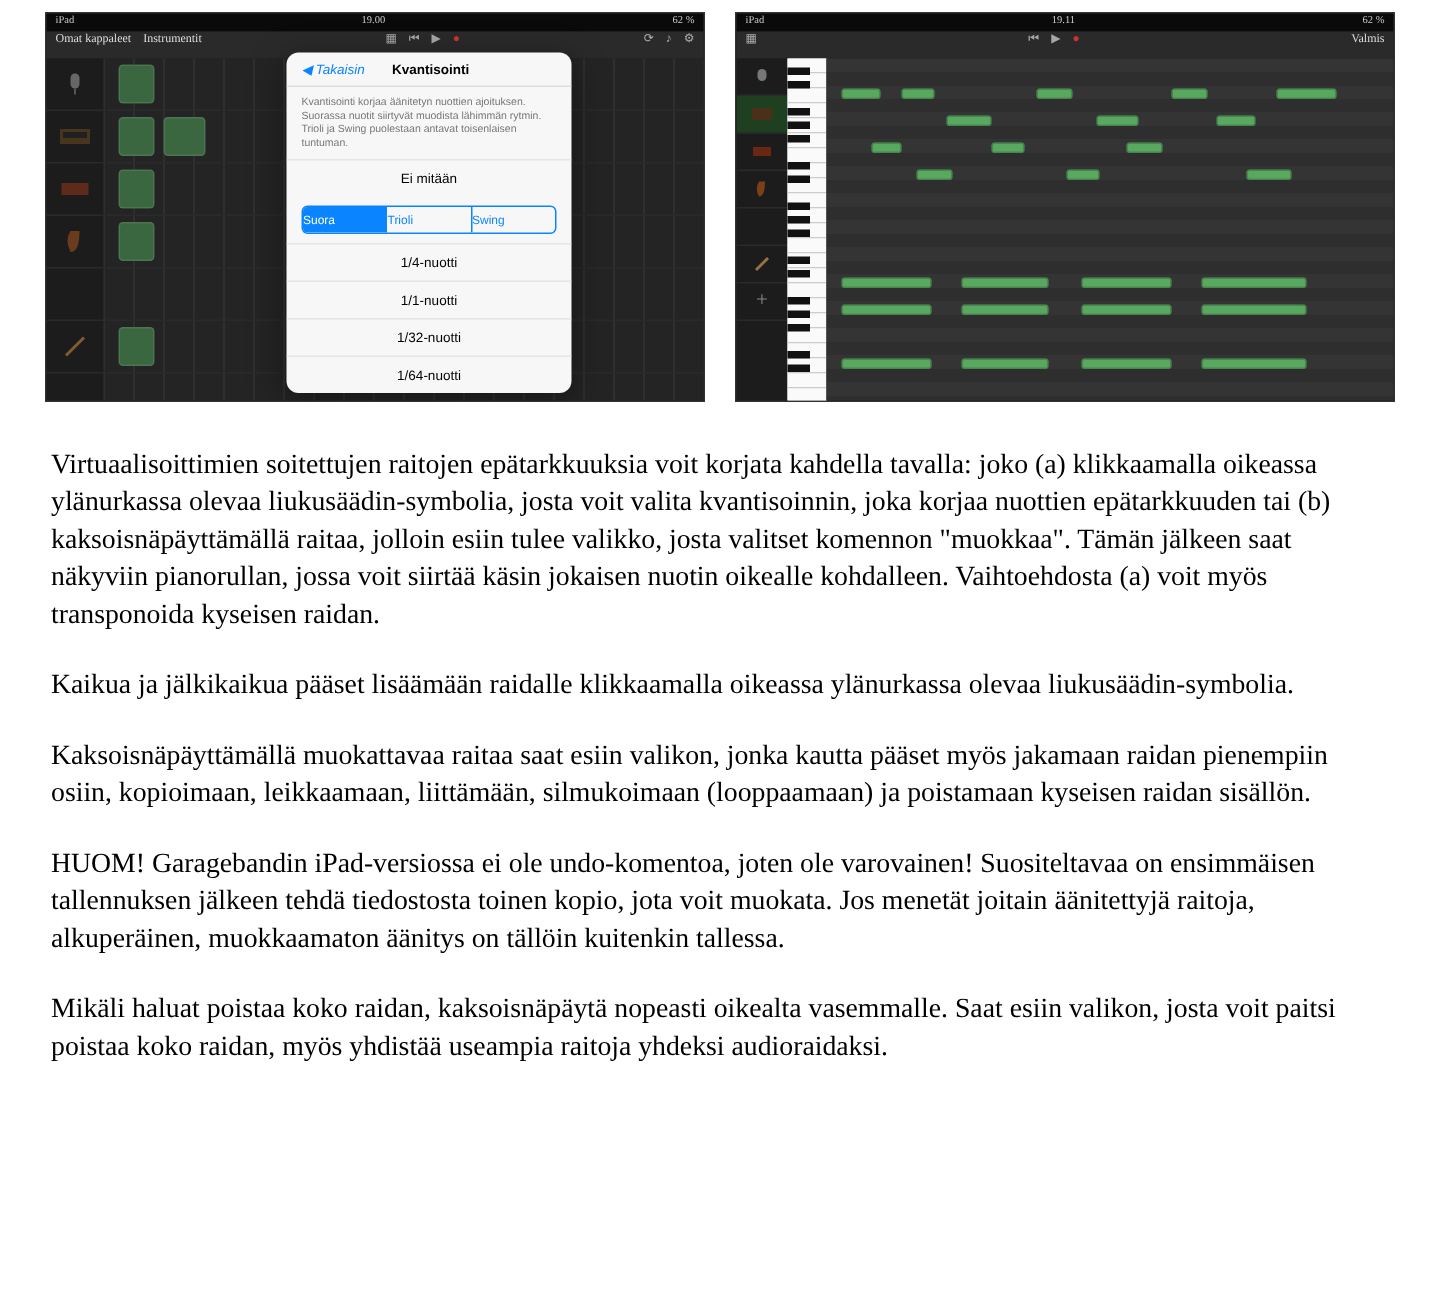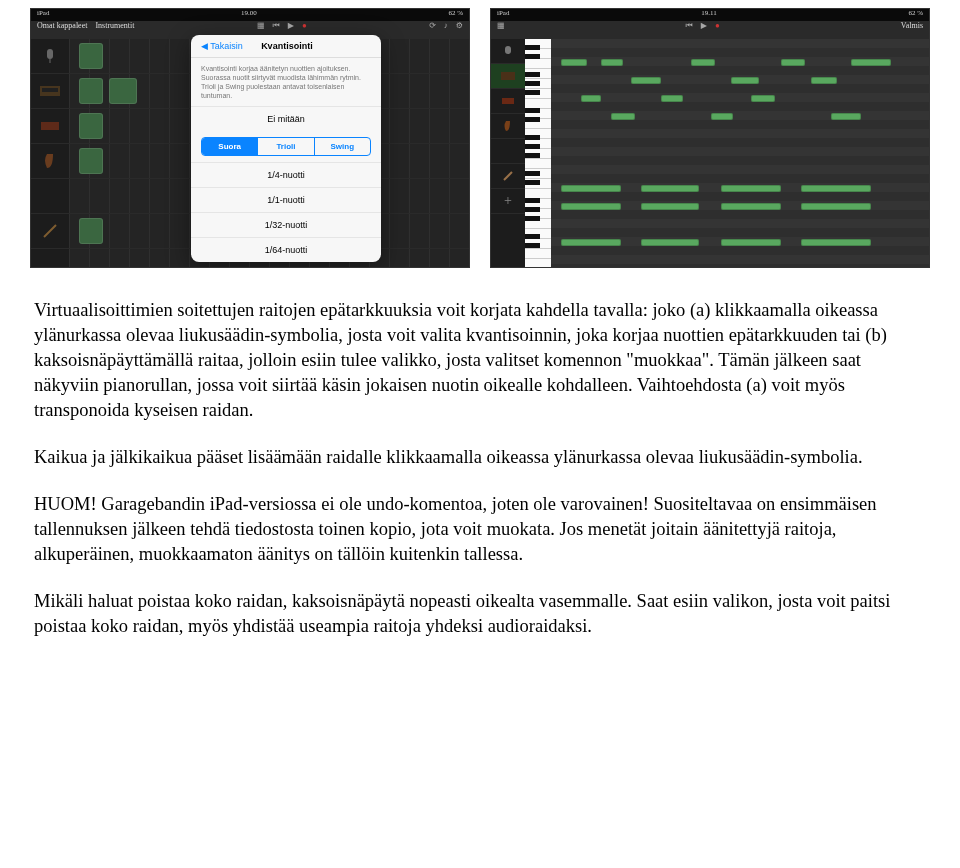--- a/index.html
+++ b/index.html
@@ -13,26 +13,26 @@
     .left-shot .track-icon { height: 34px; border-bottom: 1px solid #2a2a2a; display: flex; align-items: center; justify-content: center; }
     .left-shot .track-icon svg { opacity: 0.7; }
     .left-shot .timeline { flex: 1; background: #242424; position: relative; }
     .left-shot .timeline-grid { position: absolute; inset: 0; background-image: repeating-linear-gradient(to right, #2f2f2f 0, #2f2f2f 1px, transparent 1px, transparent 20px); }
     .left-shot .track-row { height: 34px; border-bottom: 1px solid #2a2a2a; position: relative; }
     .left-shot .clip { position: absolute; top: 4px; bottom: 4px; background: #3a6640; border-radius: 3px; box-shadow: inset 0 0 0 1px rgba(255,255,255,0.1); }
     .left-shot .clip.short { left: 10px; width: 24px; }
     .left-shot .clip.at2 { left: 40px; width: 28px; }
     .popover { position: absolute; top: 26px; left: 160px; width: 190px; background: #f7f7f7; border-radius: 8px; box-shadow: 0 6px 24px rgba(0,0,0,0.4); font-family: -apple-system, Helvetica, Arial, sans-serif; font-size: 9px; overflow: hidden; }
     .popover .pop-header { display: flex; justify-content: space-between; padding: 6px 10px; border-bottom: 1px solid #ddd; }
-    .popover .pop-back { color: #0a84ff; }
+    .popover .pop-back { color: #0a84ff; font-style: italic; }
     .popover .pop-title { color: #000; font-weight: 600; }
     .popover .pop-desc { padding: 6px 10px; font-size: 7px; color: #777; line-height: 1.3; }
     .popover .pop-row { padding: 7px 10px; border-top: 1px solid #e5e5e5; color: #000; text-align: center; }
     .popover .pop-seg { display: flex; margin: 6px 10px; border-radius: 4px; overflow: hidden; border: 1px solid #0a84ff; }
-    .popover .pop-seg span { flex: 1; text-align: center; padding: 4px 0; font-size: 8px; color: #0a84ff; border-right: 1px solid #0a84ff; font-weight: bold; }
+    .popover .pop-seg span { flex: 1; text-align: left; padding: 4px 0; font-size: 8px; color: #0a84ff; border-right: 1px solid #0a84ff; }
     .popover .pop-seg span:last-child { border-right: none; }
     .popover .pop-seg span.active { background: #0a84ff; color: #fff; }
     
     .right-shot .body { display: flex; height: 228px; }
     .right-shot .tracks-col { width: 34px; background: #1c1c1c; display: flex; flex-direction: column; }
     .right-shot .tracks-col .mini { height: 24px; border-bottom: 1px solid #2a2a2a; display: flex; align-items: center; justify-content: center; }
     .right-shot .tracks-col .mini.sel { background: #1e4020; }
     .right-shot .pianocol { width: 26px; background: #eee; position: relative; }
     .right-shot .pianocol .wkey { height: 9px; border-bottom: 1px solid #ccc; background: #fafafa; }
     .right-shot .pianocol .bkey { position: absolute; left: 0; width: 15px; height: 5px; background: #111; }
@@ -257,15 +257,16 @@
         <div class="note" style="top:200px;left:170px;width:60px"></div>
         <div class="note" style="top:200px;left:250px;width:70px"></div>
       </div>
     </div>
   </div>
 </div>
 
 <div class="doc">
   <p>Virtuaalisoittimien soitettujen raitojen epätarkkuuksia voit korjata kahdella tavalla: joko (a) klikkaamalla oikeassa ylänurkassa olevaa liukusäädin-symbolia, josta voit valita kvantisoinnin, joka korjaa nuottien epätarkkuuden tai (b) kaksoisnäpäyttämällä raitaa, jolloin esiin tulee valikko, josta valitset komennon "muokkaa". Tämän jälkeen saat näkyviin pianorullan, jossa voit siirtää käsin jokaisen nuotin oikealle kohdalleen. Vaihtoehdosta (a) voit myös transponoida kyseisen raidan.</p>
   <p>Kaikua ja jälkikaikua pääset lisäämään raidalle klikkaamalla oikeassa ylänurkassa olevaa liukusäädin-symbolia.</p>
+  <p>Kaksoisnäpäyttämällä muokattavaa raitaa saat esiin valikon, jonka kautta pääset myös jakamaan raidan pienempiin osiin, kopioimaan, leikkaamaan, liittämään, silmukoimaan (looppaamaan) ja poistamaan kyseisen raidan sisällön.</p>
   <p>HUOM! Garagebandin iPad-versiossa ei ole undo-komentoa, joten ole varovainen! Suositeltavaa on ensimmäisen tallennuksen jälkeen tehdä tiedostosta toinen kopio, jota voit muokata. Jos menetät joitain äänitettyjä raitoja, alkuperäinen, muokkaamaton äänitys on tällöin kuitenkin tallessa.</p>
   <p>Mikäli haluat poistaa koko raidan, kaksoisnäpäytä nopeasti oikealta vasemmalle. Saat esiin valikon, josta voit paitsi poistaa koko raidan, myös yhdistää useampia raitoja yhdeksi audioraidaksi.</p>
 </div>
 
 </body></html>

